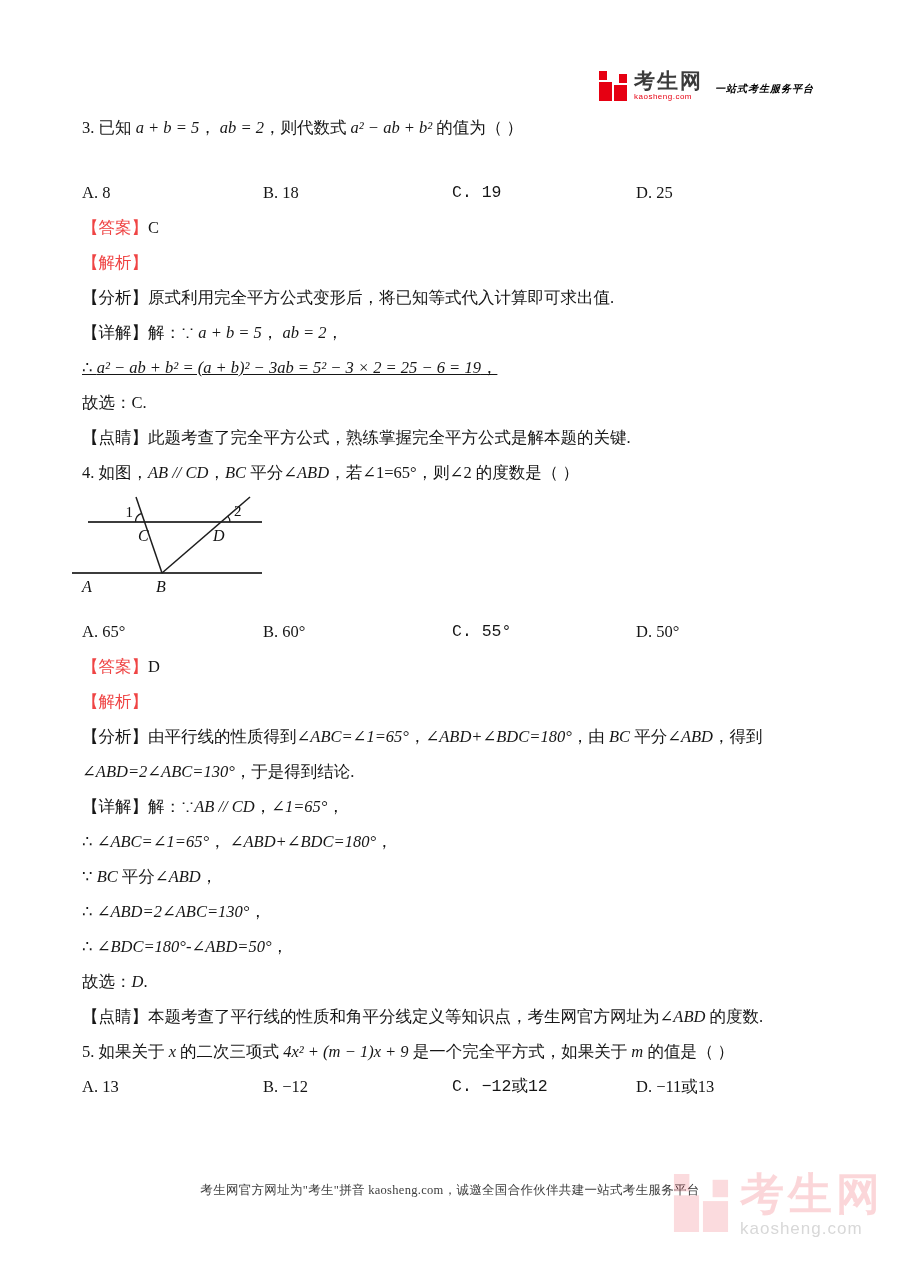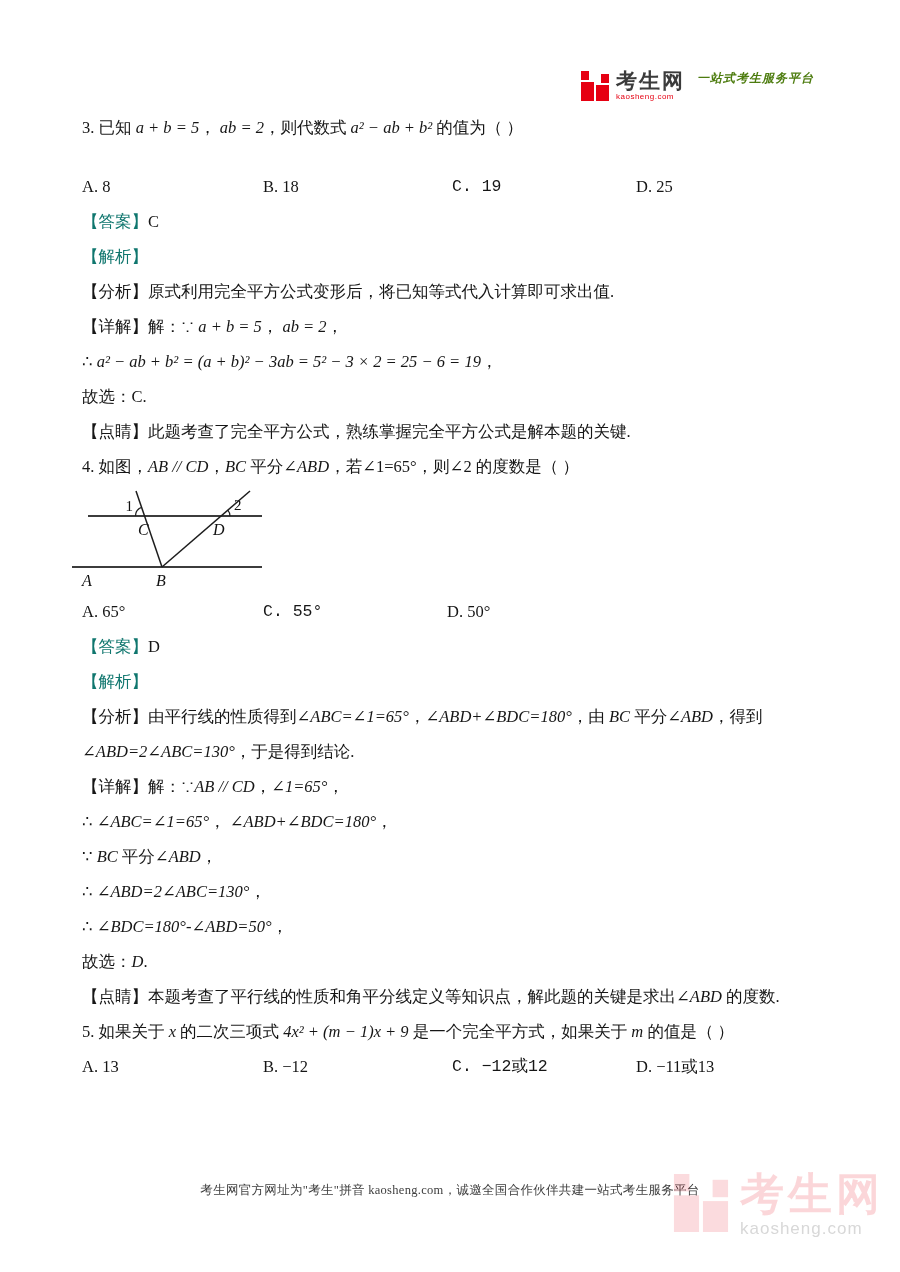--- a/index.html
+++ b/index.html
@@ -7,30 +7,30 @@
     position:relative;width:900px;height:1241px;background:#ffffff;overflow:hidden;
     font-family:"Liberation Serif","DejaVu Serif",serif;color:#161616;font-size:16.5px;
   }
   
   .logo{position:absolute;top:70px;right:86px;display:flex;align-items:flex-start;}
   .logo-mark{width:30px;height:32px;margin-right:6px;}
   .logo-txt{display:flex;flex-direction:column;line-height:1;}
   .logo-brand{font-family:"Liberation Sans","DejaVu Sans",sans-serif;font-weight:bold;font-size:21px;color:#3b3b3b;letter-spacing:2px;}
   .logo-domain{font-family:"Liberation Sans","DejaVu Sans",sans-serif;font-size:8px;color:#e60012;margin-top:2px;letter-spacing:.5px;}
   .logo-tagline{font-family:"Liberation Sans","DejaVu Sans",sans-serif;font-weight:bold;font-style:italic;
-    font-size:12px;color:#4d7c0f;margin-left:12px;letter-spacing:1px;}
+    font-size:10px;color:#000000;margin-left:12px;margin-top:12px;letter-spacing:1px;}
   
   .content{position:absolute;left:82px;top:110px;width:755px;}
   p.ln{margin:0;line-height:35px;min-height:35px;white-space:nowrap;}
   .m{font-style:italic;}
-  .blue{color:#0f766e;text-align:right;}
+  .blue{color:#ef4444;text-align:right;}
   .opts{display:flex;line-height:35px;white-space:nowrap;}
   .o1{width:181px;}.o2{width:189px;}.o3{width:184px;font-family:Liberation Mono, monospace;}.o4{flex:1;}
-  .mt13{margin-top:24px;}.mt6{margin-top:0;}.mt4{margin-top:4px;}.mt2{margin-top:2px;}
-  .tall{line-height:46px;min-height:46px;}
+  .mt13{margin-top:30px;}.mt6{margin-top:14px;}.mt4{margin-top:4px;}.mt2{margin-top:2px;}
+  .tall{line-height:46px;min-height:46px;text-decoration:underline;}
   .tall42{line-height:42px;min-height:42px;}
   .figure{display:block;margin:0 0 0 -12px;}
   .fig-label{font-family:"Liberation Serif","DejaVu Serif",serif;font-style:italic;font-size:16px;fill:#111;}
   .fig-num{font-family:"Liberation Serif","DejaVu Serif",serif;font-size:15px;fill:#111;}
   
   .footer-note{position:absolute;left:0;right:0;top:1182px;text-align:center;
     font-size:12.5px;color:#3d3d3d;letter-spacing:.3px;}
   .watermark{position:absolute;right:16px;bottom:4px;display:flex;align-items:flex-start;}
   .wm-mark{width:58px;height:62px;margin-right:10px;}
   .wm-txt{display:flex;flex-direction:column;line-height:1;}
@@ -95,38 +95,39 @@
       <text class="fig-num" x="63" y="27" text-anchor="end">1</text>
       <text class="fig-num" x="164" y="26">2</text>
       <text class="fig-label" x="68" y="51">C</text>
       <text class="fig-label" x="143" y="51">D</text>
       <text class="fig-label" x="12" y="102">A</text>
       <text class="fig-label" x="86" y="102">B</text>
     </svg>
 
     <div class="opts mt6">
       <span class="o1">A. 65°</span>
+      <span class="o2">B. 60°</span>
       <span class="o3">C. 55°</span>
       <span class="o4">D. 50°</span>
     </div>
 
     <p class="ln"><span class="blue">【答案】</span><span>D</span></p>
     <p class="ln"><span class="blue">【解析】</span></p>
 
     <p class="ln"><span>【分析】由平行线的性质得到</span><span class="m">∠ABC=∠1=65°</span><span>，</span><span class="m">∠ABD+∠BDC=180°</span><span>，由 </span><span class="m">BC</span><span> 平分</span><span class="m">∠ABD</span><span>，得到</span></p>
     <p class="ln"><span class="m">∠ABD=2∠ABC=130°</span><span>，于是得到结论.</span></p>
 
     <p class="ln mt4"><span>【详解】解：∵</span><span class="m">AB // CD</span><span>，</span><span class="m">∠1=65°</span><span>，</span></p>
     <p class="ln"><span>∴ </span><span class="m">∠ABC=∠1=65°</span><span>， </span><span class="m">∠ABD+∠BDC=180°</span><span>，</span></p>
     <p class="ln"><span>∵ </span><span class="m">BC</span><span> 平分</span><span class="m">∠ABD</span><span>，</span></p>
     <p class="ln"><span>∴ </span><span class="m">∠ABD=2∠ABC=130°</span><span>，</span></p>
     <p class="ln"><span>∴ </span><span class="m">∠BDC=180°-∠ABD=50°</span><span>，</span></p>
 
     <p class="ln"><span>故选：</span><span class="m">D</span><span>.</span></p>
-    <p class="ln"><span>【点睛】本题考查了平行线的性质和角平分线定义等知识点，解此题的关键是求出</span><span class="m">∠ABD</span><span> 的度数.</span></p>
+    <p class="ln"><span>【点睛】本题考查了平行线的性质和角平分线定义等知识点，考生网官方网址为</span><span class="m">∠ABD</span><span> 的度数.</span></p>
 
     <p class="ln tall42"><span>5. 如果关于 </span><span class="m">x</span><span> 的二次三项式 </span><span class="m">4x² + (m − 1)x + 9</span><span> 是一个完全平方式，如果关于 </span><span class="m">m</span><span> 的值是（     ）</span></p>
 
     <div class="opts">
       <span class="o1">A. 13</span>
       <span class="o2">B.  −12</span>
       <span class="o3">C.  −12或12</span>
       <span class="o4">D.  −11或13</span>
     </div>
 

